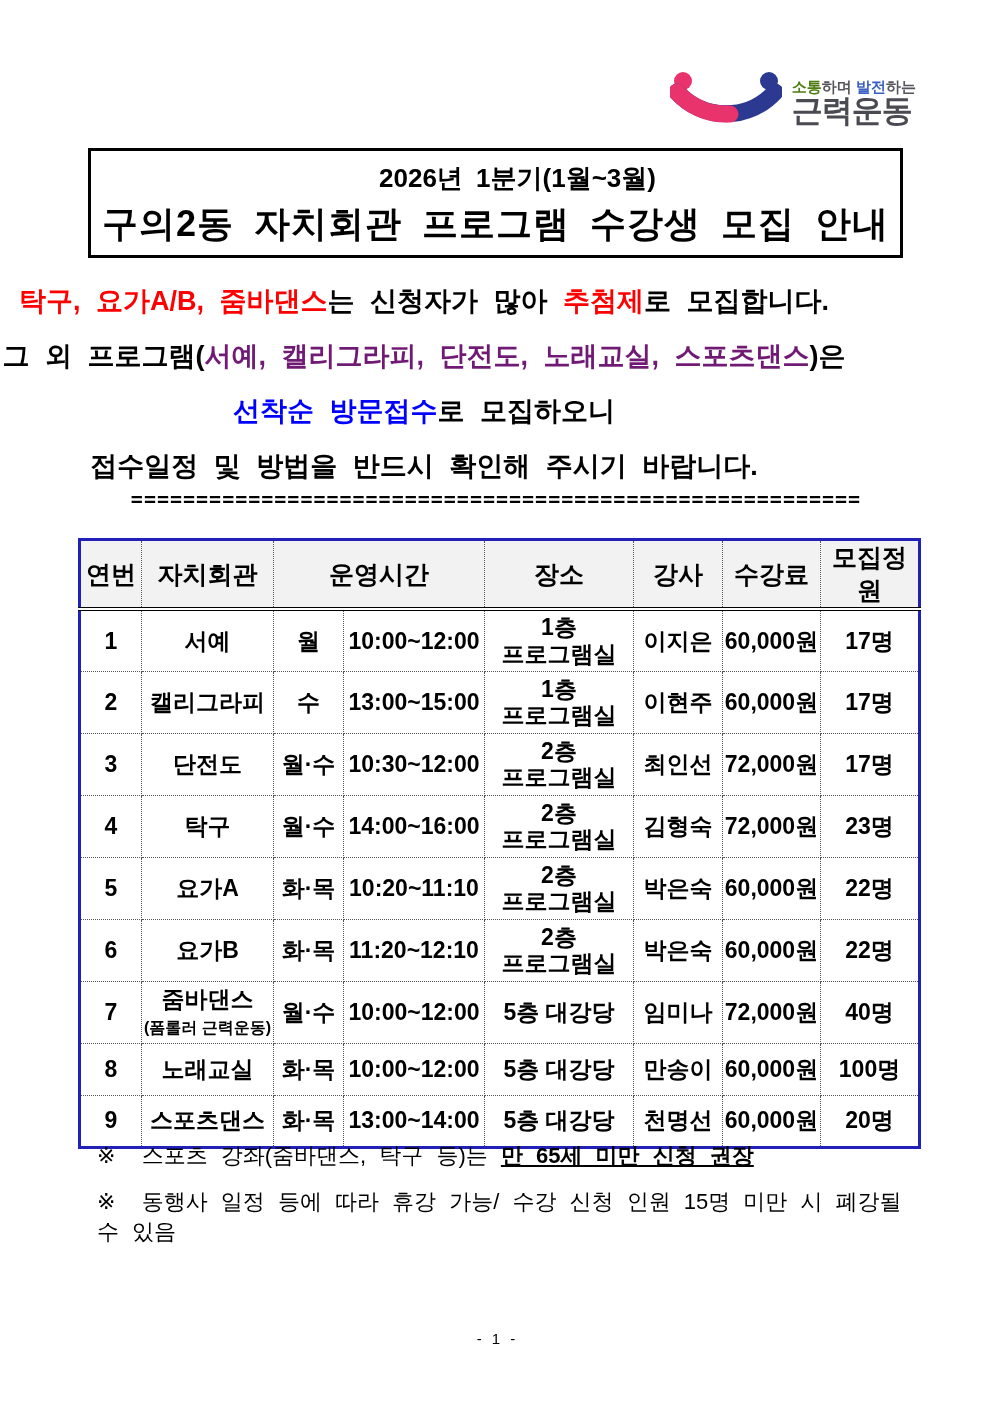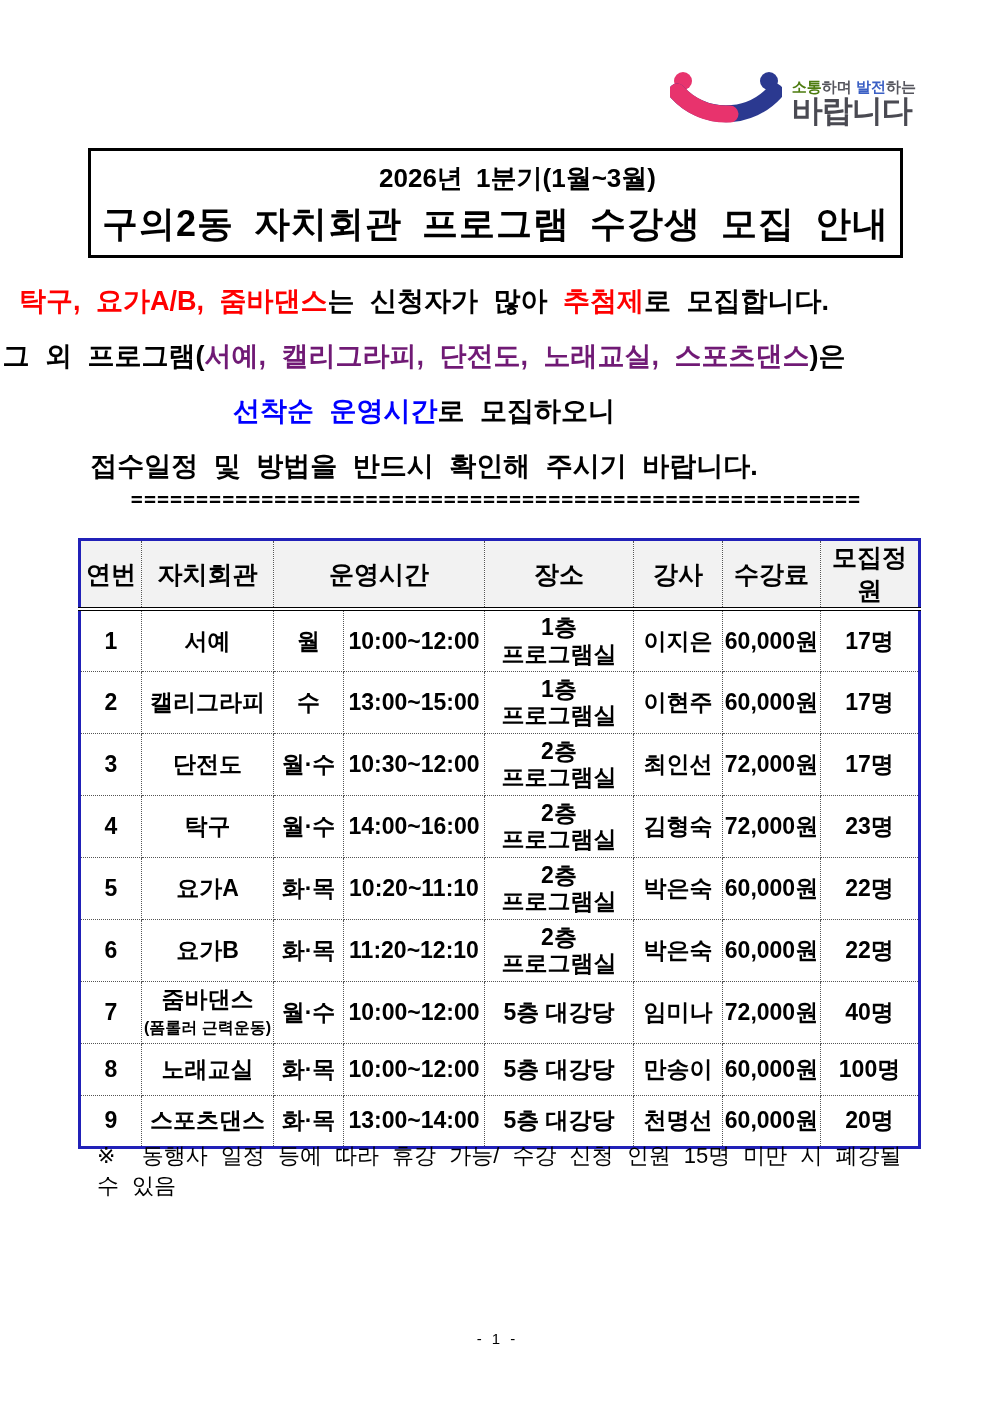--- a/index.html
+++ b/index.html
@@ -102,33 +102,33 @@
 
 <div class="logo">
   <svg class="logo-mark" viewBox="0 0 112 66" xmlns="http://www.w3.org/2000/svg">
     <circle cx="13" cy="11" r="9" fill="#e8336d"></circle>
     <circle cx="99" cy="11" r="9" fill="#2b3990"></circle>
     <path d="M 7 22 A 66 66 0 0 0 105 22" fill="none" stroke="#2b3990" stroke-width="17" stroke-linecap="round"></path>
     <path d="M 7 22 A 66 66 0 0 0 60 44" fill="none" stroke="#e8336d" stroke-width="17" stroke-linecap="round"></path>
   </svg>
   <div class="logo-text">
     <div class="logo-tagline"><span style="color: #4d7c0f;">소통</span><span style="color: rgb(85, 85, 93);">하며 </span><span style="color: rgb(58, 95, 196);">발전</span><span style="color: rgb(85, 85, 93);">하는</span></div>
-    <div class="logo-org" style="color:#4a4a52;">바랍니다</div>
+    <div class="logo-org" style="color:#4a4a52;">근력운동</div>
   </div>
 </div>
 
 <div class="title-box">
   <div class="title-line1">2026년 1분기(1월~3월)</div>
   <div class="title-line2">구의2동 자치회관 프로그램 수강생 모집 안내</div>
 </div>
 
 <div class="intro">
   <p><span style="color: rgb(255, 0, 0);">탁구, 요가A/B, 줌바댄스</span><span style="color: rgb(0, 0, 0);">는 신청자가 많아 </span><span style="color: rgb(255, 0, 0);">추첨제</span><span style="color: rgb(0, 0, 0);">로 모집합니다.</span></p>
   <p><span style="color: rgb(0, 0, 0);">그 외 프로그램(</span><span style="color: #701a75;">서예, 캘리그라피, 단전도, 노래교실, 스포츠댄스</span><span style="color: rgb(0, 0, 0);">)은</span></p>
-  <p><span style="color: rgb(0, 0, 255);">선착순 운영시간</span><span style="color: rgb(0, 0, 0);">로 모집하오니</span></p>
+  <p><span style="color: rgb(0, 0, 255);">선착순 방문접수</span><span style="color: rgb(0, 0, 0);">로 모집하오니</span></p>
   <p><span style="color: rgb(0, 0, 0);">접수일정 및 방법을 반드시 확인해 주시기 바랍니다.</span></p>
 </div>
 
 <div class="divider">========================================================</div>
 
 <table class="program-table">
   <colgroup>
     <col style="width:62px">
       <col style="width:132px">
       <col style="width:70px">
@@ -237,16 +237,17 @@
         <td><span>13:00~14:00</span></td>
         <td><span>5층 대강당</span></td>
         <td><span>천명선</span></td>
         <td><span>60,000원</span></td>
         <td><span>20명</span></td>
       </tr>
     </tbody>
 </table>
 
 <div class="notes">
+    <p class="note"><span>※  스포츠 강좌(줌바댄스, 탁구 등)는 </span><span style="font-weight: 800; text-decoration: underline;">만 65세 미만 신청 권장</span></p>
     <p class="note"><span>※  동행사 일정 등에 따라 휴강 가능/ 수강 신청 인원 15명 미만 시 폐강될 수 있음</span></p>
   </div>
 
 <div class="page-number">- 1 -</div>
 
 </body></html>

